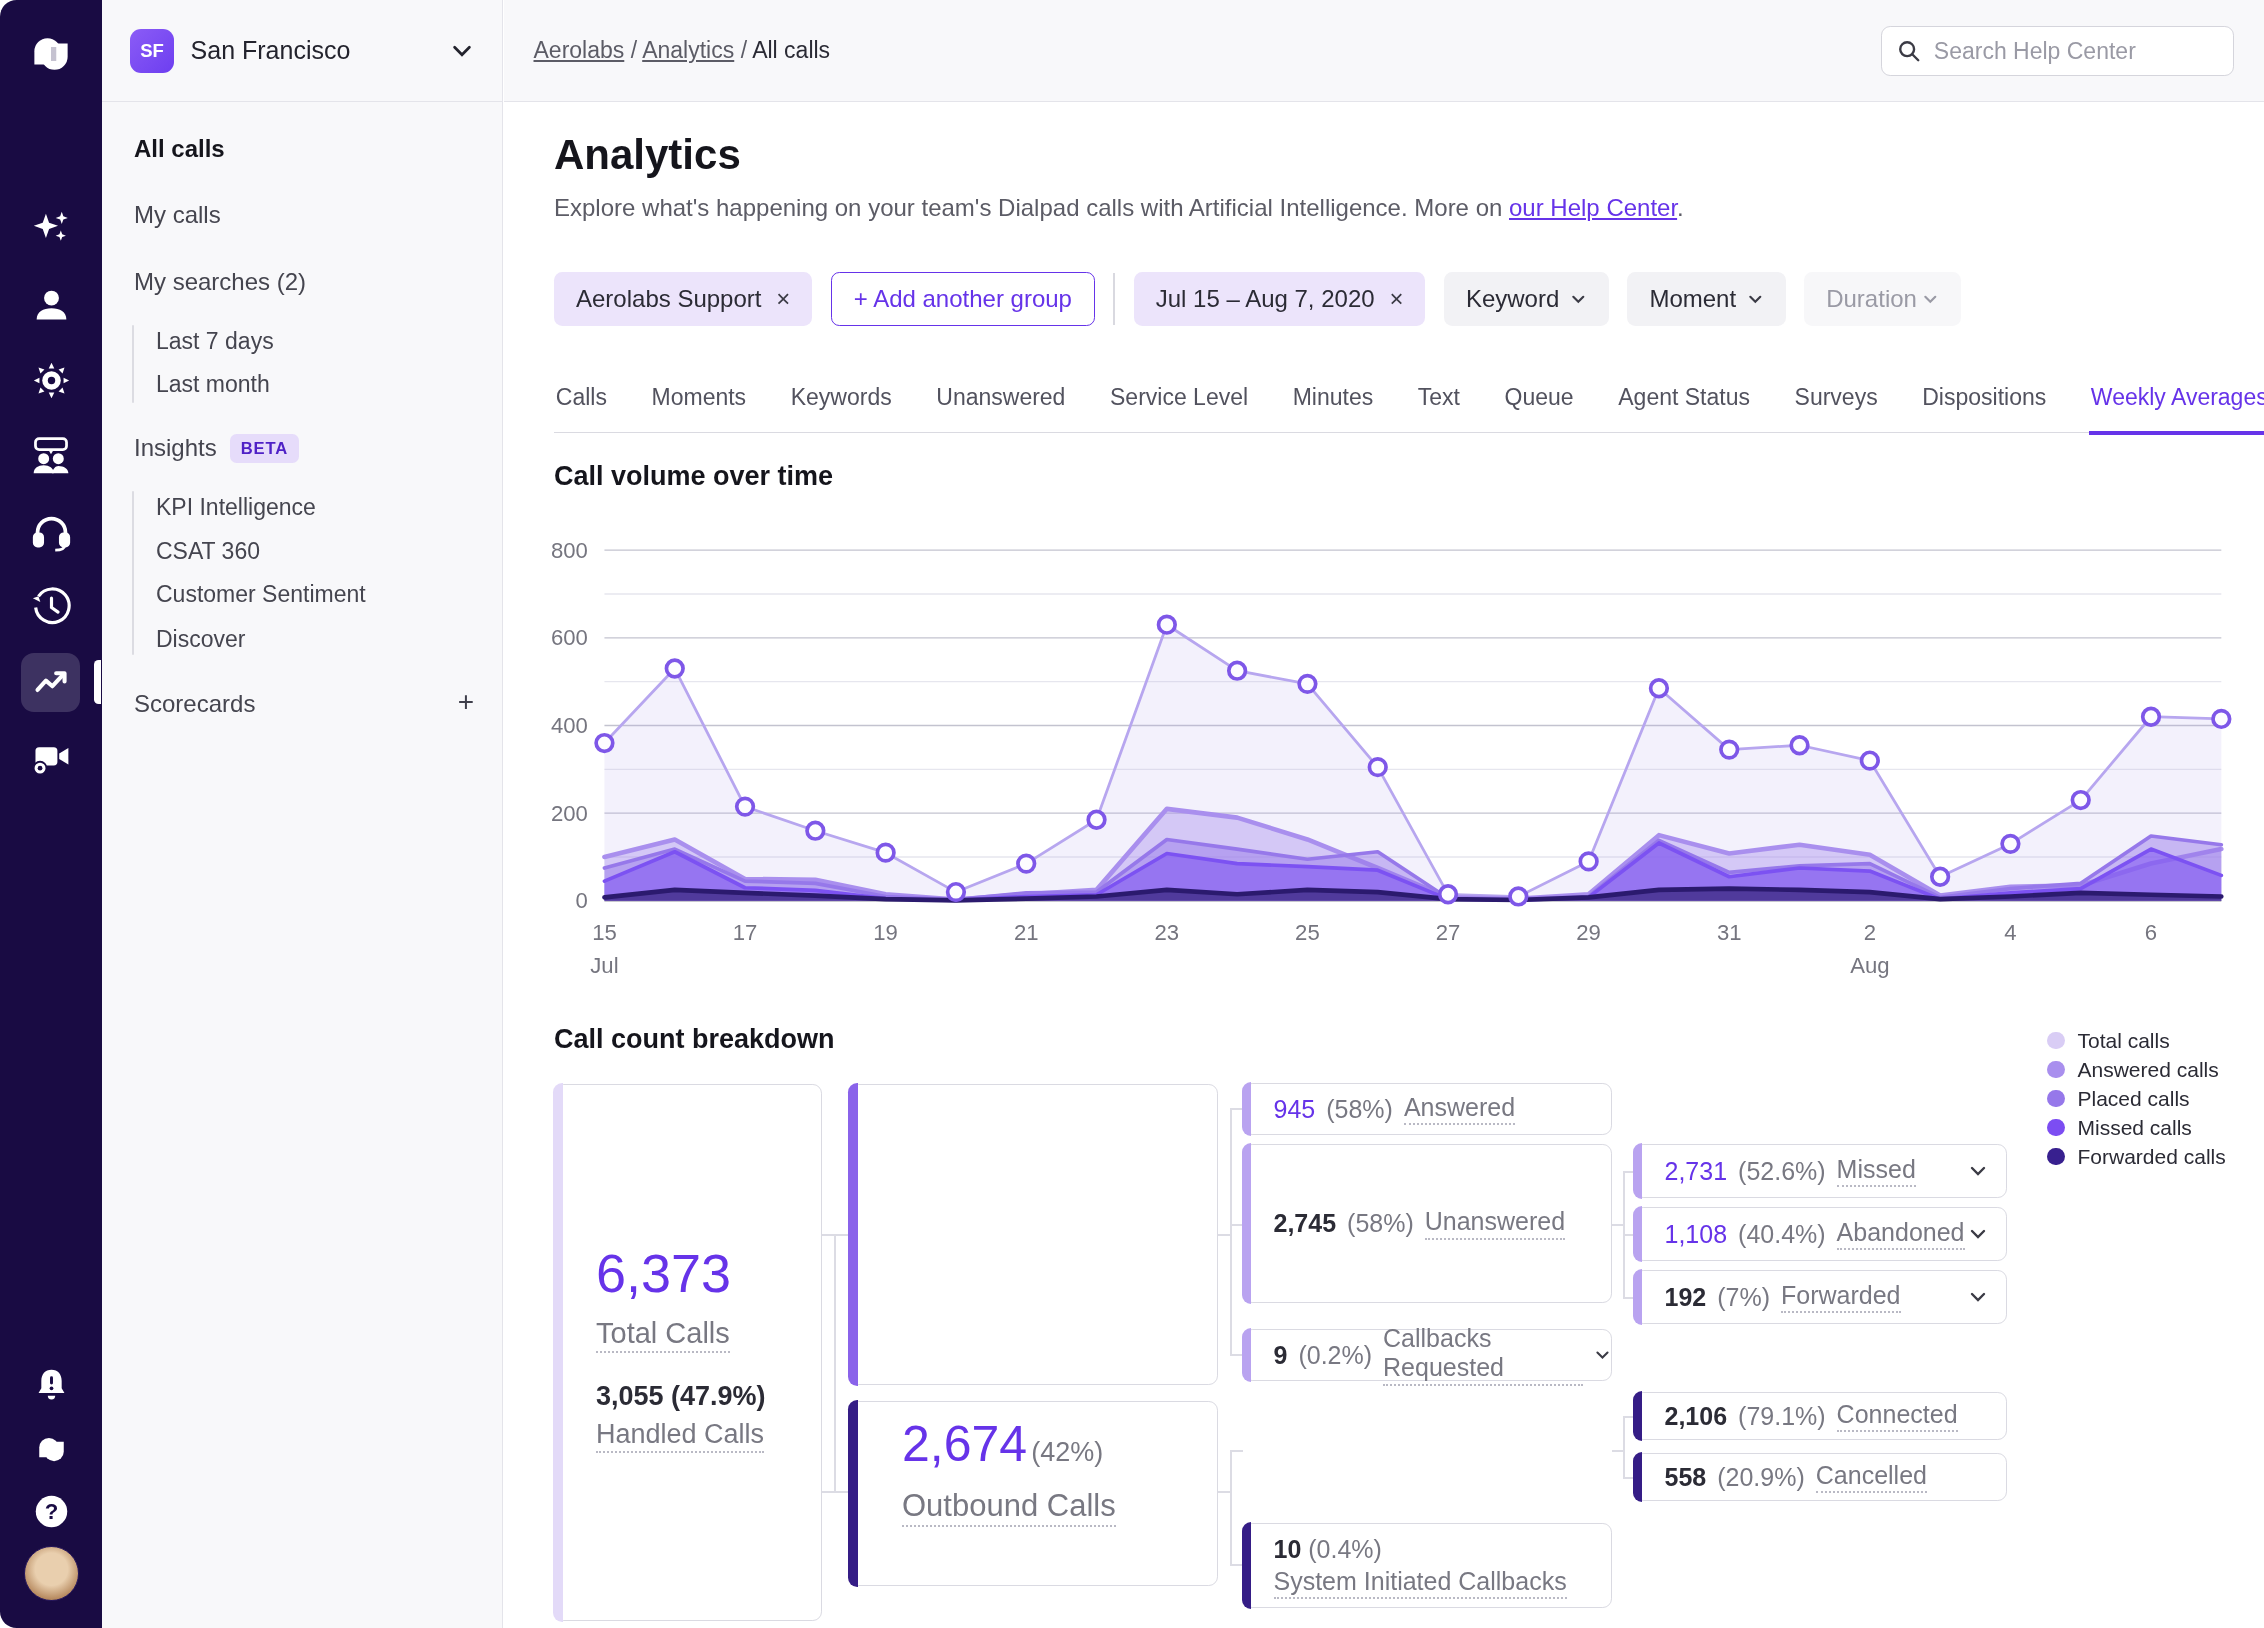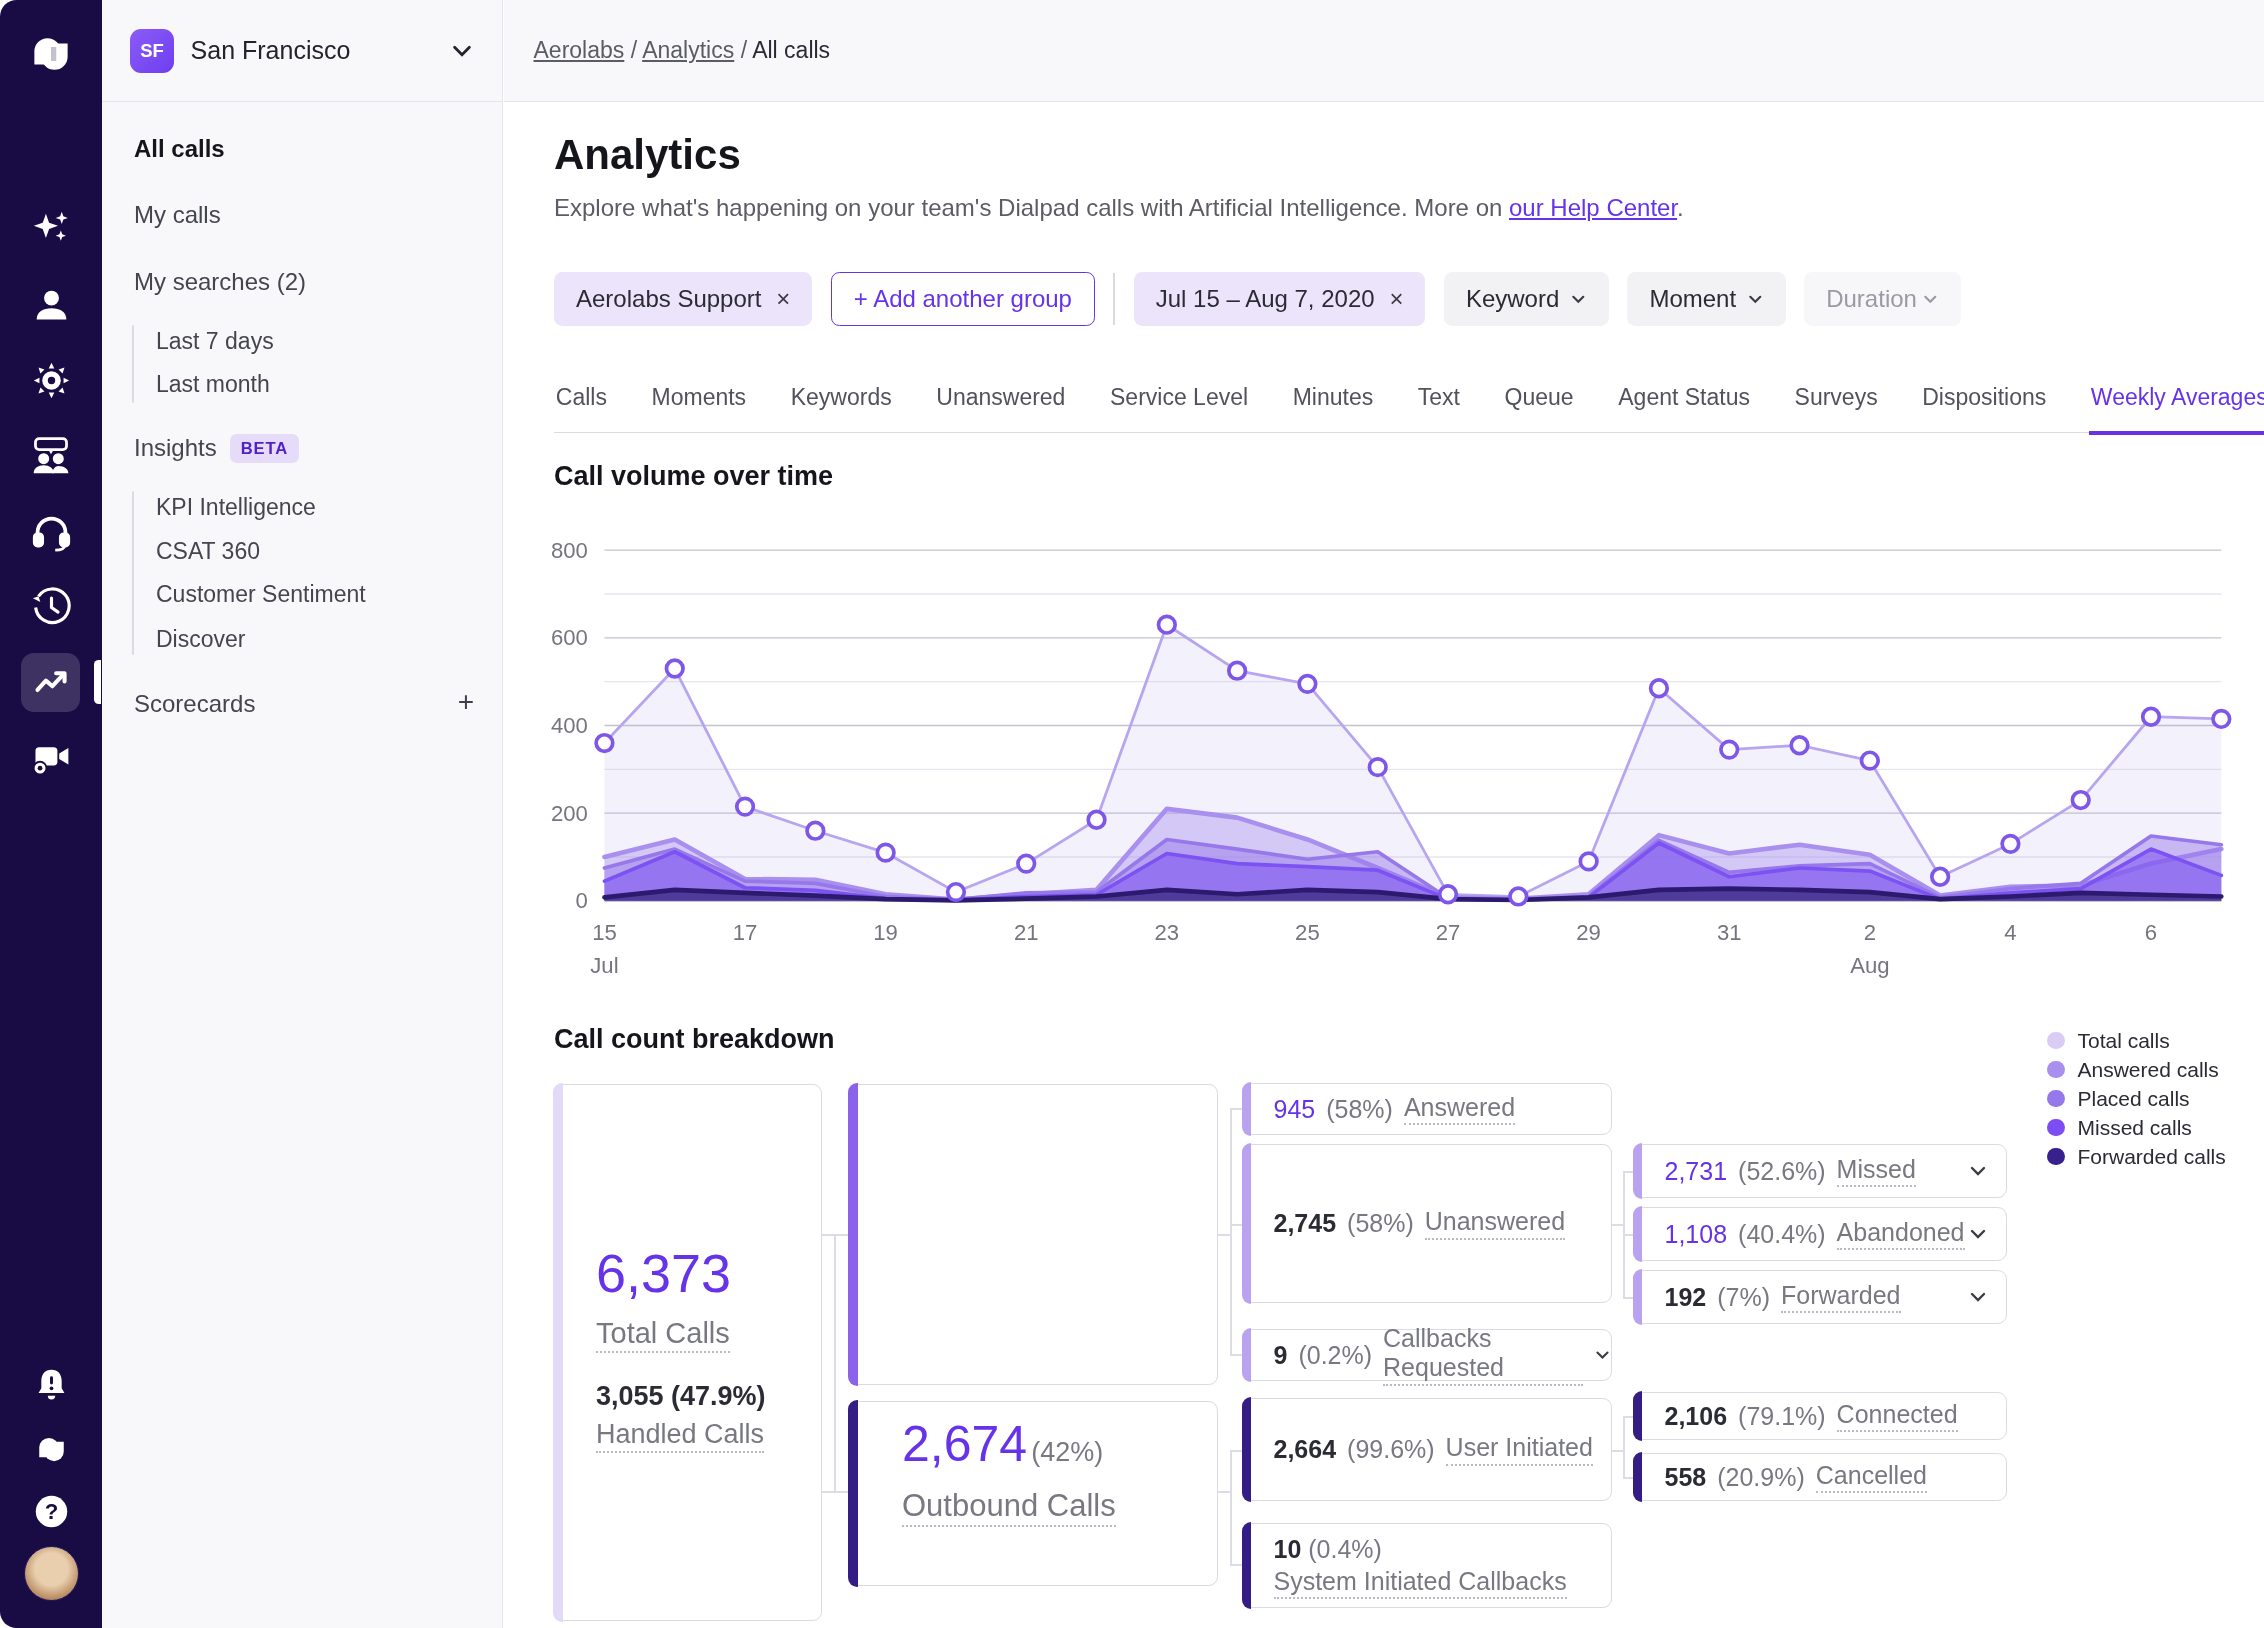--- a/index.html
+++ b/index.html
@@ -202,20 +202,27 @@
     <div class="plus" style="top:690px">+</div>
   </div>
 
   <div class="topbar">
     <div class="crumbs">
       <a>Aerolabs</a>
       <span> / </span>
       <a>Analytics</a>
       <span> / </span>
       <span class="cur">All calls</span>
+    </div>
+    <div class="search">
+      <svg width="24" height="24" viewBox="0 0 26 26" fill="none" stroke="#3b3b45" stroke-width="2.6">
+          <circle cx="11" cy="11" r="7.5"></circle>
+          <path d="M16.5 16.5L23 23" stroke-linecap="round"></path>
+        </svg>
+      <input placeholder="Search Help Center" style="">
     </div>
   </div>
 
   <div class="pg-title">Analytics</div>
   <div class="pg-sub">
     <span>Explore what's happening on your team's Dialpad calls with Artificial Intelligence. More on </span><a>our Help Center</a><span>.</span>
   </div>
 
   <div class="chips">
     <div class="chip purple">
@@ -418,26 +425,20 @@
   <div class="bk-box" style="left:1243px;top:1329px;width:369px;height:52px">
     <div class="bk-accent" style="background:#b9a3f0;width:8.3px"></div>
     <span class="num-d">9</span>
     <span class="pct">(0.2%)</span>
     <span class="lbl">Callbacks Requested</span>
     <svg class="chev" style="position:static;transform:none" width="20" height="20" viewBox="0 0 20 20" fill="none" stroke="#3b3b45" stroke-width="2.4" stroke-linecap="round">
         <path d="M4 7l6 6 6-6"></path>
       </svg>
   </div>
 
-  <div class="bk-box" style="left:1243px;top:1398px;width:369px;height:103px">
-    <div class="bk-accent" style="background:#351d86;width:8.3px"></div>
-    <span class="num-d">2,664</span>
-    <span class="pct">(99.6%)</span>
-    <span class="lbl">User Initiated</span>
-  </div>
 
   <div class="bk-box" style="left:1243px;top:1523px;width:369px;height:85px;align-items:flex-start;flex-direction:column;justify-content:center;gap:3.7px">
     <div class="bk-accent" style="background:#351d86;width:8.3px"></div>
     <div><span class="num-d">10</span> <span class="pct">(0.4%)</span></div>
     <div><span class="lbl">System Initiated Callbacks</span></div>
   </div>
 
   <div class="bk-box" style="left:1634px;top:1144px;width:373px;height:54px">
     <div class="bk-accent" style="background:#b9a3f0;width:8.3px"></div>
     <span class="num-p">2,731</span>

